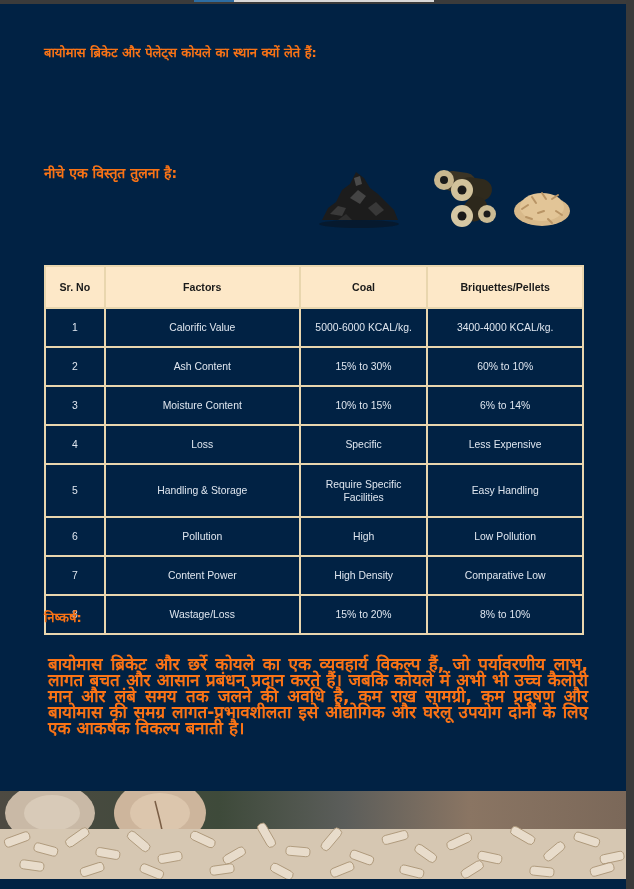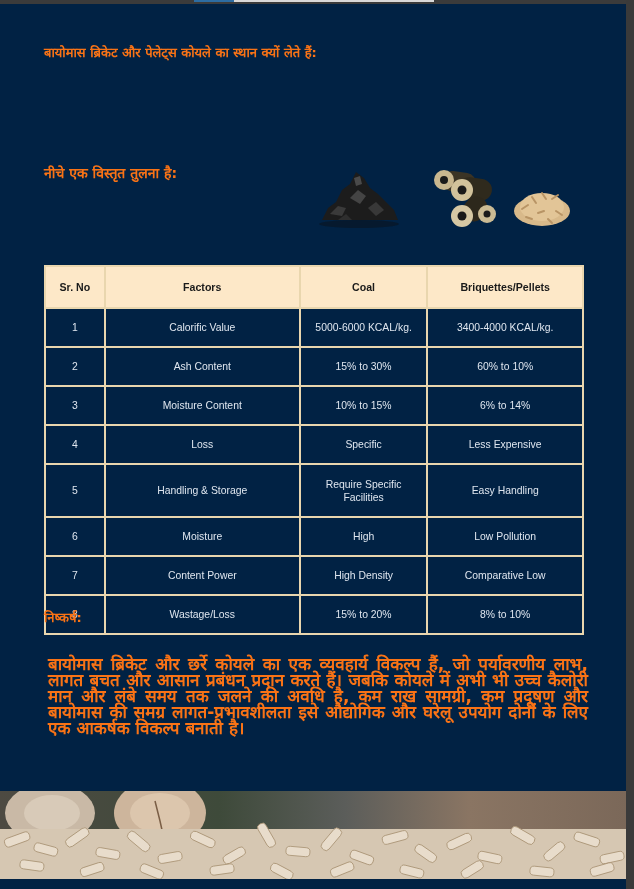--- a/index.html
+++ b/index.html
@@ -130,21 +130,21 @@
         <td>Less Expensive</td>
       </tr>
       <tr class="tall">
         <td>5</td>
         <td>Handling &amp; Storage</td>
         <td style="padding:0 20px">Require Specific Facilities</td>
         <td>Easy Handling</td>
       </tr>
       <tr>
         <td>6</td>
-        <td>Moisture</td>
+        <td>Pollution</td>
         <td>High</td>
         <td>Low Pollution</td>
       </tr>
       <tr>
         <td>7</td>
         <td>Content Power</td>
         <td>High Density</td>
         <td>Comparative Low</td>
       </tr>
       <tr>

